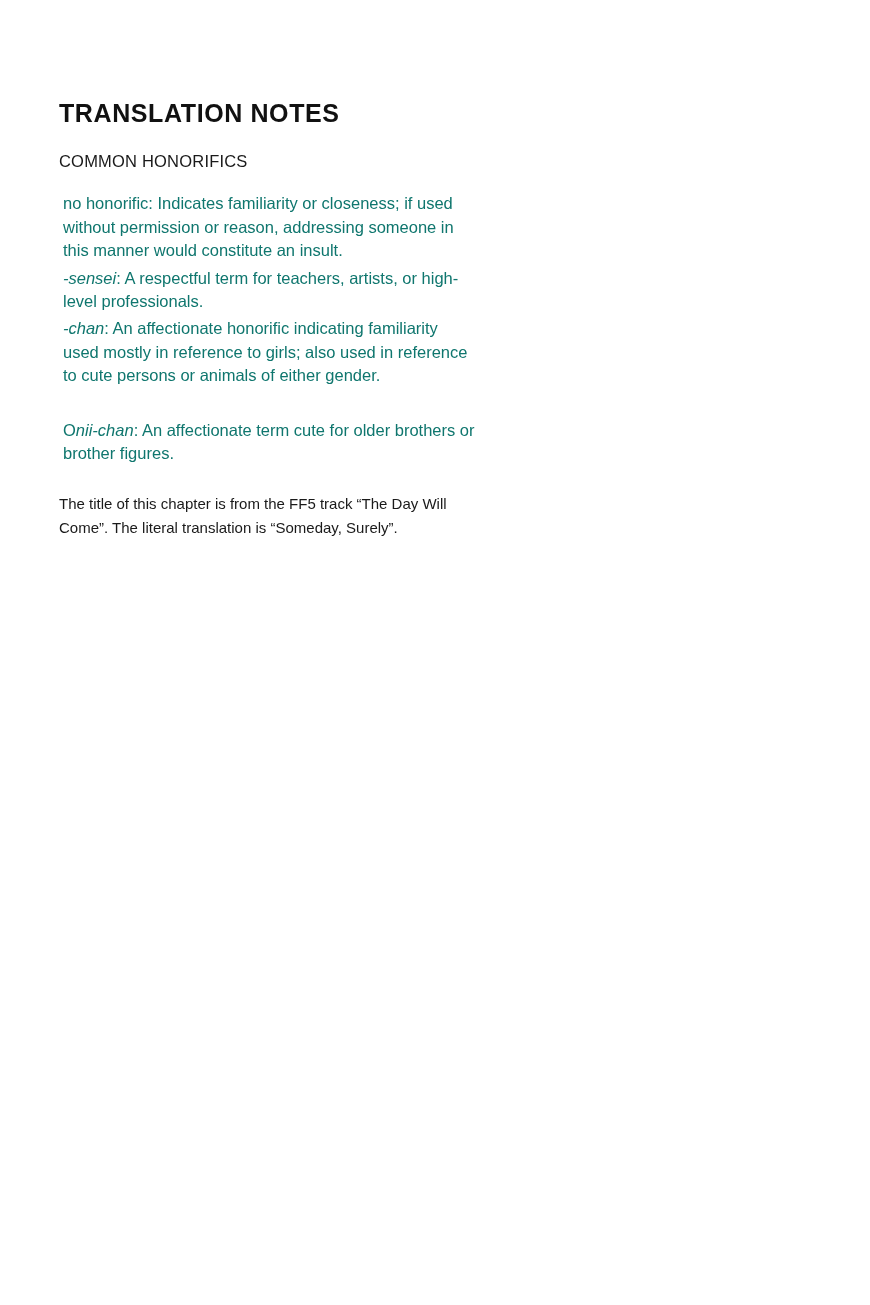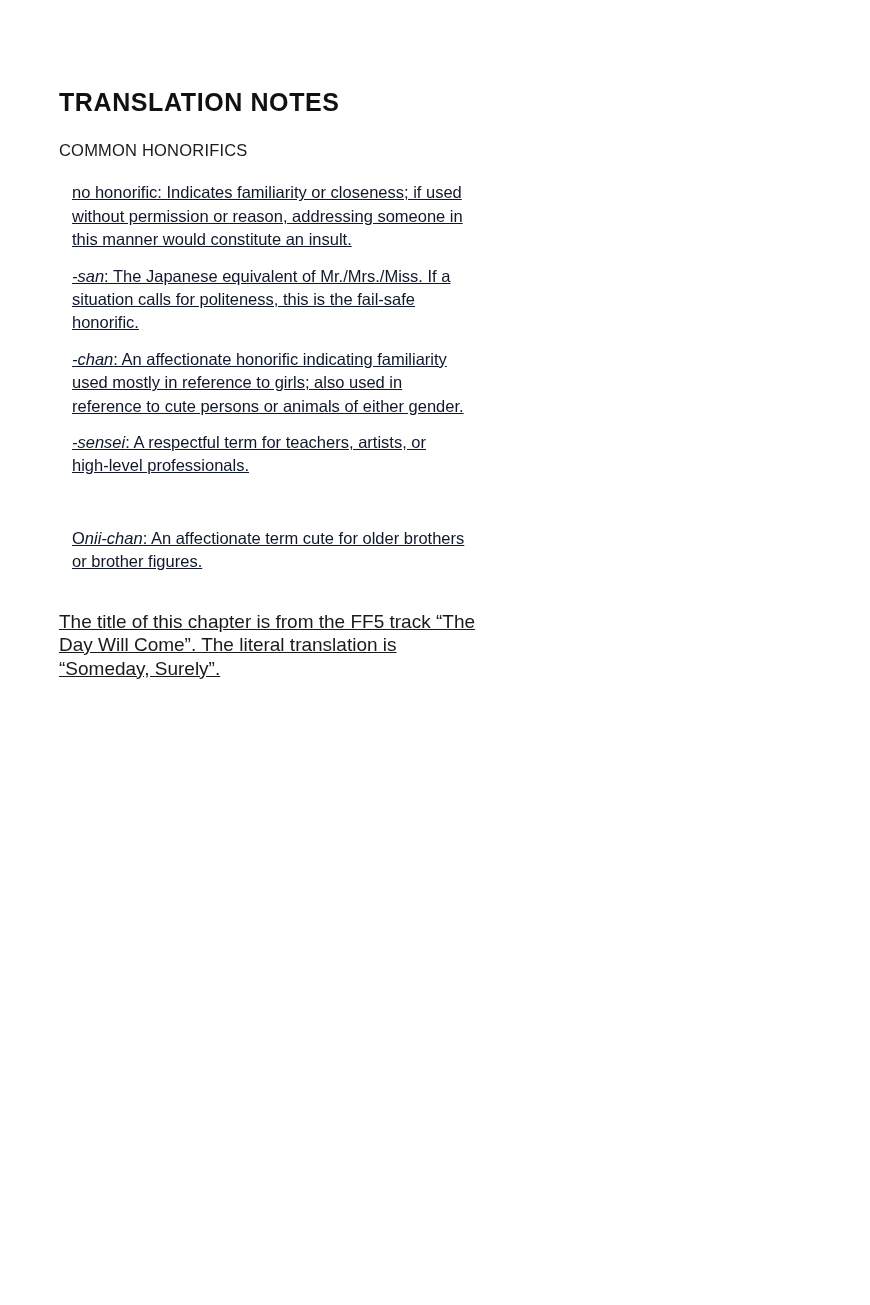--- a/index.html
+++ b/index.html
@@ -16,78 +16,75 @@
   }
   .page {
     position: relative;
     width: 870px;
     height: 1305px;
     background: #ffffff;
   }
   .content {
     position: absolute;
     left: 59px;
-    top: 89px;
+    top: 100px;
     width: 420px;
   }
   .page-title {
     font-size: 25px;
     font-weight: bold;
     letter-spacing: 0.6px;
     color: #111111;
     margin: 0 0 22px 0;
     line-height: 1.1;
   }
   .section-heading {
     font-size: 16.5px;
     letter-spacing: 0.2px;
     color: #1a1a1a;
     margin: 0 0 19px 0;
     line-height: 1.45;
   }
   .entry {
     font-size: 16.5px;
     line-height: 23.4px;
-    color: #0f172a;
-    margin: 13px;
+    color: #0f766e;
+    margin: 4px;
     text-align: left;
-    text-decoration: underline;
   }
   .entry .term {
     font-style: italic;
   }
   .block-gap {
     height: 23px;
   }
   .para {
-    font-size: 19px;
+    font-size: 15px;
     line-height: 23.4px;
     color: #1a1a1a;
     margin: 0;
-    text-decoration: underline;
   }
 </style>
 </head>
 <body>
 
 <div class="page">
   <div class="content">
 
     <h1 class="page-title">TRANSLATION NOTES</h1>
 
     <div class="section-heading">COMMON HONORIFICS</div>
 
     <p class="entry"><span>no honorific: Indicates familiarity or closeness; if used without permission or reason, addressing someone in this manner would constitute an insult.</span></p>
 
-    <p class="entry"><span class="term">-san</span><span>: The Japanese equivalent of Mr./Mrs./Miss. If a situation calls for politeness, this is the fail-safe honorific.</span></p>
 
 
+    <p class="entry"><span class="term">-sensei</span><span>: A respectful term for teachers, artists, or high-level professionals.</span></p>
+
     <p class="entry"><span class="term">-chan</span><span>: An affectionate honorific indicating familiarity used mostly in reference to girls; also used in reference to cute persons or animals of either gender.</span></p>
-
-    <p class="entry"><span class="term">-sensei</span><span>: A respectful term for teachers, artists, or high-level professionals.</span></p>
 
     <div class="block-gap"></div>
 
     <p class="entry"><span>O</span><span class="term">nii-chan</span><span>: An affectionate term cute for older brothers or brother figures.</span></p>
 
     <div class="block-gap"></div>
 
     <p class="para">The title of this chapter is from the FF5 track “The Day Will Come”. The literal translation is “Someday, Surely”.</p>
 
   </div>

